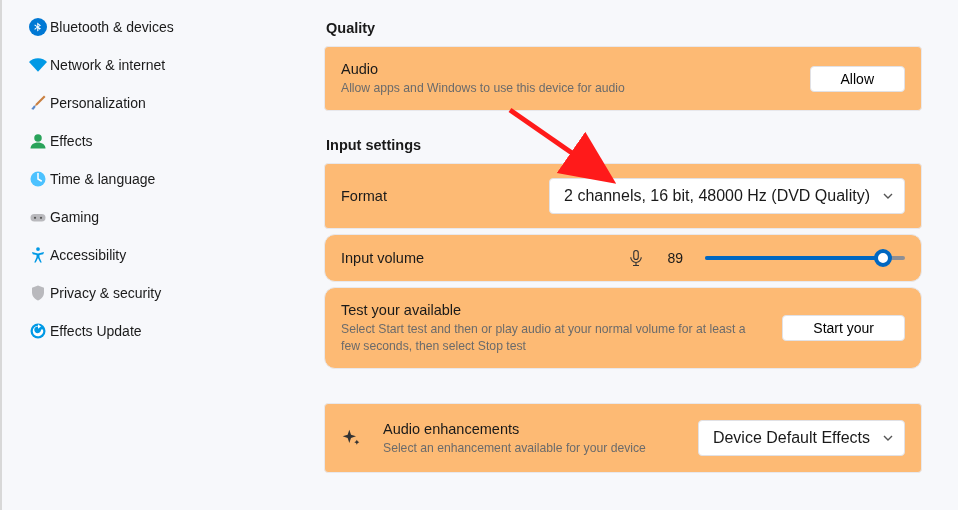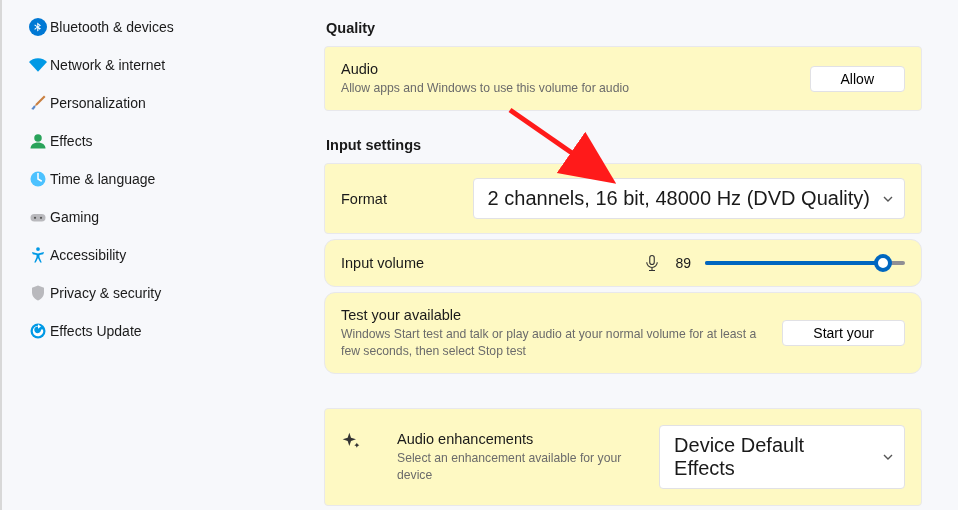--- a/index.html
+++ b/index.html
@@ -34,21 +34,21 @@
     flex: 1;
     padding: 12px 36px 0 24px;
     overflow-y: auto;
   }
   .section-header {
     font-weight: 600;
     font-size: 14.5px;
     margin: 8px 2px 10px;
   }
   .card {
-    background: #fef9c3;
+    background: #fdba74;
     border: 1px solid #e8e8ec;
     border-radius: 4px;
   }
   .card-row {
     display: flex;
     align-items: center;
     justify-content: space-between;
     padding: 14px 16px;
   }
   .card-title { font-size: 14.5px; }
@@ -64,37 +64,37 @@
     border-radius: 4px;
     padding: 4px 30px;
     font-size: 14px;
     cursor: pointer;
   }
   .dropdown {
     background: #fff;
     border: 1px solid #e1e1e5;
     border-radius: 4px;
     padding: 8px 34px 8px 14px;
-    font-size: 20px;
+    font-size: 16px;
     cursor: pointer;
     position: relative;
     display: inline-flex;
     align-items: flex-start;
   }
   .dropdown .chev {
     position: absolute;
     right: 10px;
     top: 50%;
     transform: translateY(-50%);
   }
   .stack > .card + .card { margin-top: 5px; border-radius: 11px; }
   .vol-group {
     display: flex;
     align-items: center;
-    gap: 14px;
+    gap: 22px;
     flex: 1;
     justify-content: flex-end;
   }
   .slider-track {
     position: relative;
     width: 200px;
     height: 4px;
     background: #8f8f94;
     border-radius: 2px;
   }
@@ -119,22 +119,22 @@
   }
   svg { display: block; }
   .enh-row {
     display: flex;
     align-items: center;
     justify-content: space-between;
     padding: 16px 16px;
   }
   .enh-left {
     display: flex;
-    align-items: flex-start;
-    gap: 36px;
+    align-items: center;
+    gap: 22px;
   }
 </style>
 </head>
 <body>
 
 <nav class="sidebar">
   <div class="sidebar-item">
     <span class="icon">
       <svg width="18" height="18" viewBox="0 0 24 24">
           <circle cx="12" cy="12" r="12" fill="#0078d4"></circle>
@@ -216,21 +216,21 @@
   </div>
 </nav>
 
 <main class="main" style="position:relative">
   <div class="section-header">Quality</div>
 
   <div class="card">
     <div class="card-row">
       <div>
         <div class="card-title">Audio</div>
-        <div class="card-sub">Allow apps and Windows to use this volume for audio</div>
+        <div class="card-sub">Allow apps and Windows to use this device for audio</div>
       </div>
       <button class="btn">Allow</button>
     </div>
   </div>
 
   <div class="section-header" style="margin-top:26px">Input settings</div>
 
   <div class="stack">
     <div class="card">
       <div class="card-row">
@@ -262,21 +262,21 @@
             <div class="slider-thumb" style="left:89%"></div>
           </div>
         </div>
       </div>
     </div>
 
     <div class="card">
       <div class="card-row">
         <div style="max-width:420px">
           <div class="card-title">Test your available</div>
-          <div class="card-sub">Windows Start test and talk or play audio at your normal volume for at least a few seconds, then select Stop test</div>
+          <div class="card-sub">Select Start test and then or play audio at your normal volume for at least a few seconds, then select Stop test</div>
         </div>
         <button class="btn">Start your</button>
       </div>
     </div>
   </div>
 
   <div class="card" style="margin-top:34px">
     <div class="enh-row">
       <div class="enh-left">
         <span>

